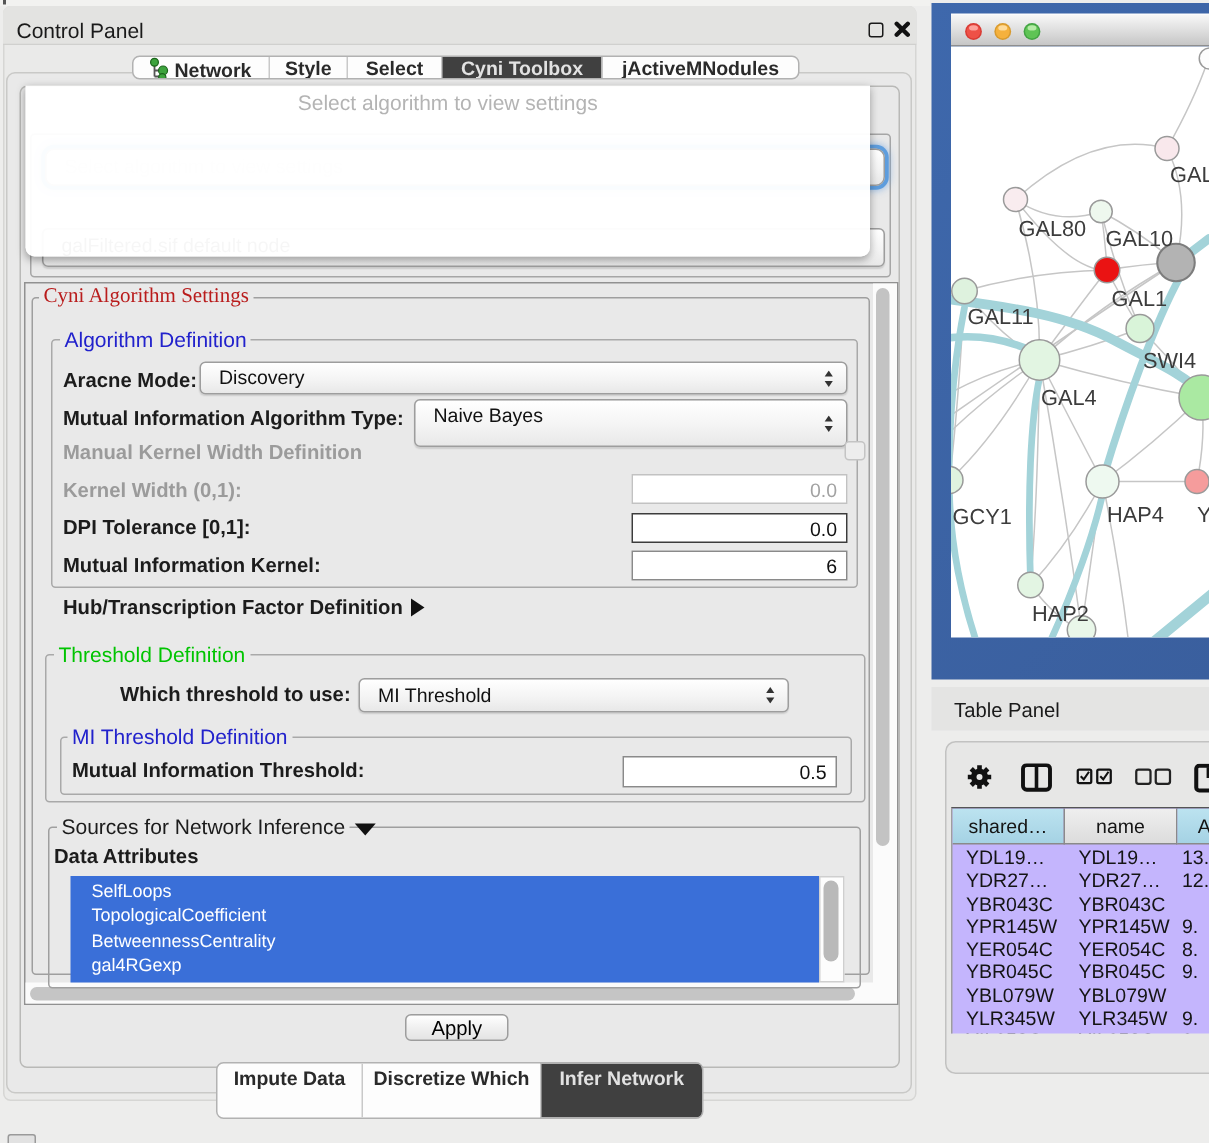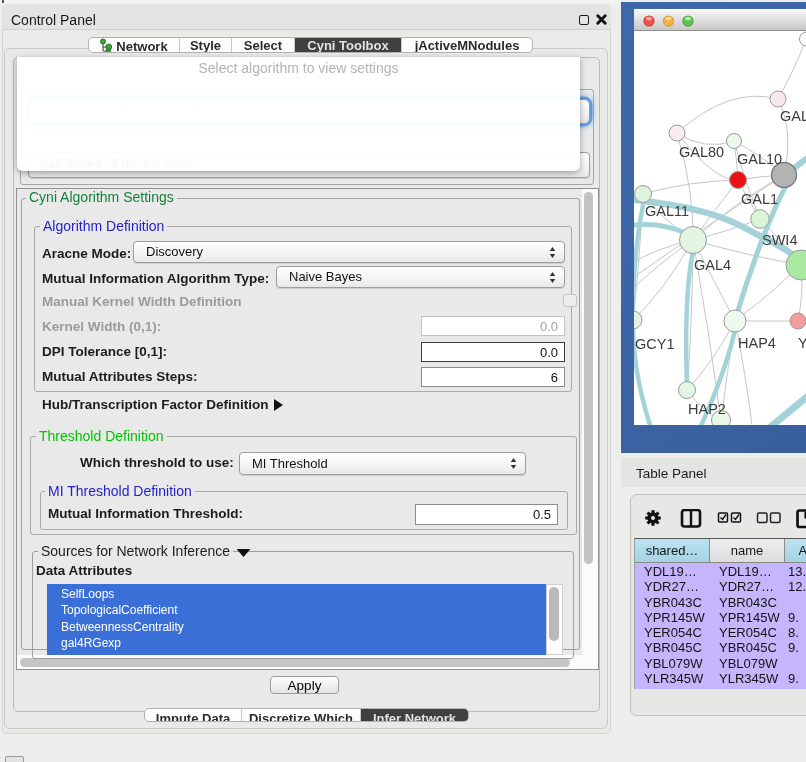--- a/index.html
+++ b/index.html
@@ -64,53 +64,53 @@
 
 <div class="abs" style="left:16px; top:188px; width:583px; height:482px; border:1px solid #919191; background:#e9e9e9;"></div>
 
 <div class="abs" style="left:582px; top:189px; width:16px; height:480px; background:#fbfbfb;"></div>
 <div class="abs" style="left:584px; top:192px; width:9px; height:372px; background:#c3c3c3; border-radius:5px;"></div>
 
 <div class="abs" style="left:17px; top:655px; width:565px; height:14px; background:#fbfbfb;"></div>
 <div class="abs" style="left:20px; top:658px; width:550px; height:9px; background:#c5c5c5; border-radius:5px;"></div>
 
 <div class="groupbox" style="left:21px; top:198px; width:559px; height:452px; border-color:#9f9f9f;"></div>
-<div class="grouplabel" style="left:26px; top:191px; color:#15803d;">Cyni Algorithm Settings</div>
+<div class="grouplabel" style="left:26px; top:191px; color:#b91c1c;font-family:Liberation Serif, serif;">Cyni Algorithm Settings</div>
 
 <div class="groupbox" style="left:34px; top:226px; width:538px; height:166px; border-color:#a9a9a9;"></div>
 <div class="grouplabel" style="left:40px; top:220px; color:#2222cc;">Algorithm Definition</div>
 
 <div class="blbl" style="left:42px; top:246px;">Aracne Mode:</div>
 <div class="combo" style="left:133px; top:241px; width:432px; height:22px;">
   <span class="ctext" style="top:2px;">Discovery</span>
   <svg class="arr" viewBox="0 0 9 14">
       <path d="M4.5 0 L8 5 H1 Z" fill="#333"></path>
       <path d="M4.5 14 L1 9 H8 Z" fill="#333"></path>
     </svg>
 </div>
 
 <div class="blbl" style="left:42px; top:271px;">Mutual Information Algorithm Type:</div>
-<div class="combo" style="left:276px; top:266px; width:289px; height:22px;">
+<div class="combo" style="left:276px; top:266px; width:289px; height:32px;">
   <span class="ctext" style="top:2px;">Naive Bayes</span>
   <svg class="arr" viewBox="0 0 9 14">
       <path d="M4.5 0 L8 5 H1 Z" fill="#333"></path>
       <path d="M4.5 14 L1 9 H8 Z" fill="#333"></path>
     </svg>
 </div>
 
 <div class="blbl" style="left:42px; top:294px; color:#9b9b9b;">Manual Kernel Width Definition</div>
 <div class="abs" style="left:563px; top:294px; width:14px; height:13px; background:#ededed; border:1px solid #c4c4c4; border-radius:3px;"></div>
 
 <div class="blbl" style="left:42px; top:319px; color:#9b9b9b;">Kernel Width (0,1):</div>
 <div class="tin" style="left:421px; top:316px; width:144px; height:20px; border:1px solid #c2c2c2; color:#a2a2a2;">0.0</div>
 
 <div class="blbl" style="left:42px; top:344px;">DPI Tolerance [0,1]:</div>
 <div class="tin" style="left:421px; top:342px; width:144px; height:20px; border:1.5px solid #3c3c3c; color:#111;">0.0</div>
 
-<div class="blbl" style="left:42px; top:369px;">Mutual Attributes Steps:</div>
+<div class="blbl" style="left:42px; top:369px;">Mutual Information Kernel:</div>
 <div class="tin" style="left:421px; top:367px; width:144px; height:20px; border:1px solid #8a8a8a; color:#111;">6</div>
 
 <div class="abs" style="left:42px; top:397px; font-size:13.5px; font-weight:bold; color:#1c1c1c;">Hub/Transcription Factor Definition</div>
 <svg class="abs" style="left:273px; top:398px;" width="11" height="14" viewBox="0 0 11 14">
     <path d="M1 1 L10 7 L1 13 Z" fill="#111"></path>
   </svg>
 
 <div class="groupbox" style="left:30px; top:436px; width:547px; height:99px; border-color:#a9a9a9;"></div>
 <div class="grouplabel" style="left:36px; top:430px; color:#00c400;">Threshold Definition</div>
 
@@ -138,21 +138,21 @@
 <div class="blbl" style="left:36px; top:563px;">Data Attributes</div>
 
 <div class="abs" style="left:47px; top:584px; width:499px; height:71px; background:#3a6fd8; color:#fff; font-size:12px; line-height:16.4px; padding:2px 0 0 14px; overflow:hidden;">
 SelfLoops<br>TopologicalCoefficient<br>BetweennessCentrality<br>gal4RGexp
 </div>
 <div class="abs" style="left:546px; top:584px; width:17px; height:71px; background:#fdfdfd; border:1px solid #cfcfcf;"></div>
 <div class="abs" style="left:549px; top:587px; width:10px; height:54px; background:#b9b9b9; border-radius:5px;"></div>
 
 <div class="abs" style="left:270px; top:676px; width:69px; height:18px; background:linear-gradient(#ffffff,#f0f0f0 50%,#e4e4e4); border:1px solid #9d9d9d; border-radius:4px; text-align:center; font-size:13.5px; padding-top:1px;">Apply</div>
 
-<div class="seg" style="left:144px; top:708px; height:14px; line-height:19px;">
+<div class="seg" style="left:144px; top:708px; height:38px; line-height:19px;">
   <div class="s" style="width:96px;">Impute Data</div>
   <div class="s" style="width:119px;">Discretize Which</div>
   <div class="s sel" style="width:108px;">Infer Network</div>
 </div>
 
 <div class="abs" style="left:5px; top:756px; width:19px; height:10px; background:#e2e2e2; border:1px solid #9a9a9a; border-radius:2px;"></div>
 
 <div class="abs" style="left:621px; top:2px; width:185px; height:451px; background:linear-gradient(135deg,#3e68ac, #3a5f9e);"></div>
 
 <div class="abs" style="left:634px; top:9px; width:172px; height:22px; background:linear-gradient(#f7f7f7,#dadada 60%,#c6c6c6); border-top:1px solid #fcfcfc; border-bottom:1px solid #8e8e8e;"></div>

